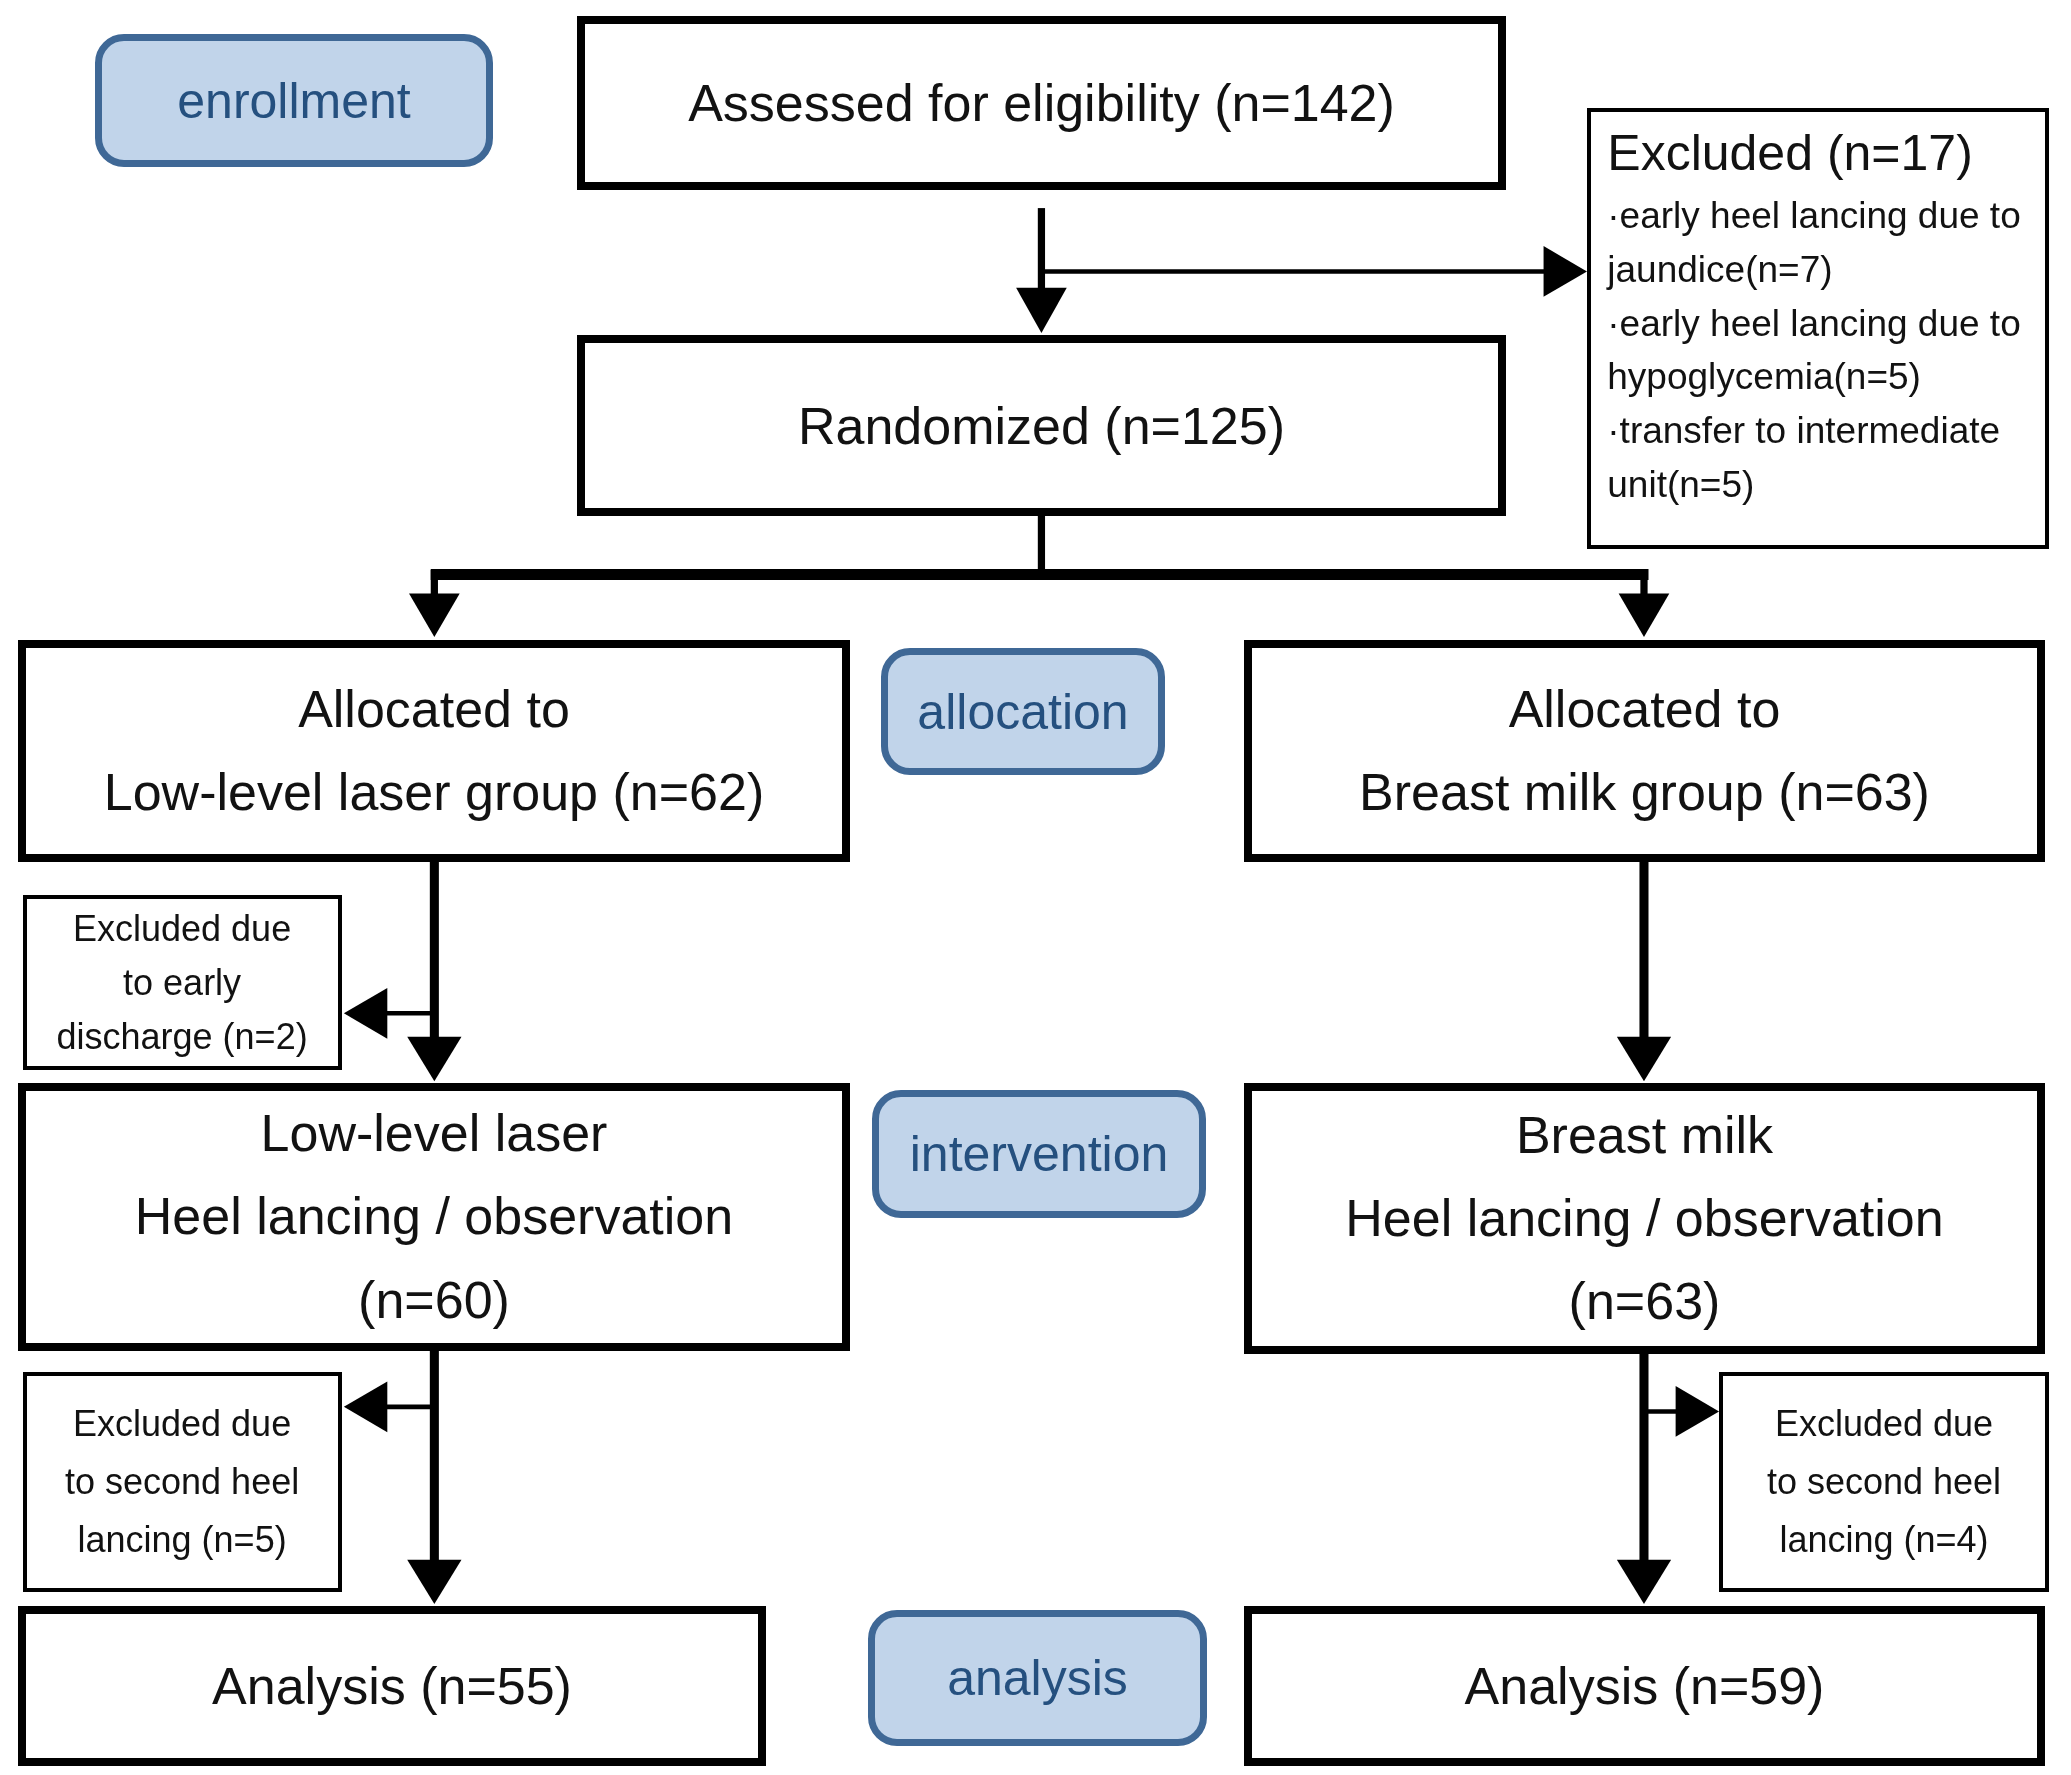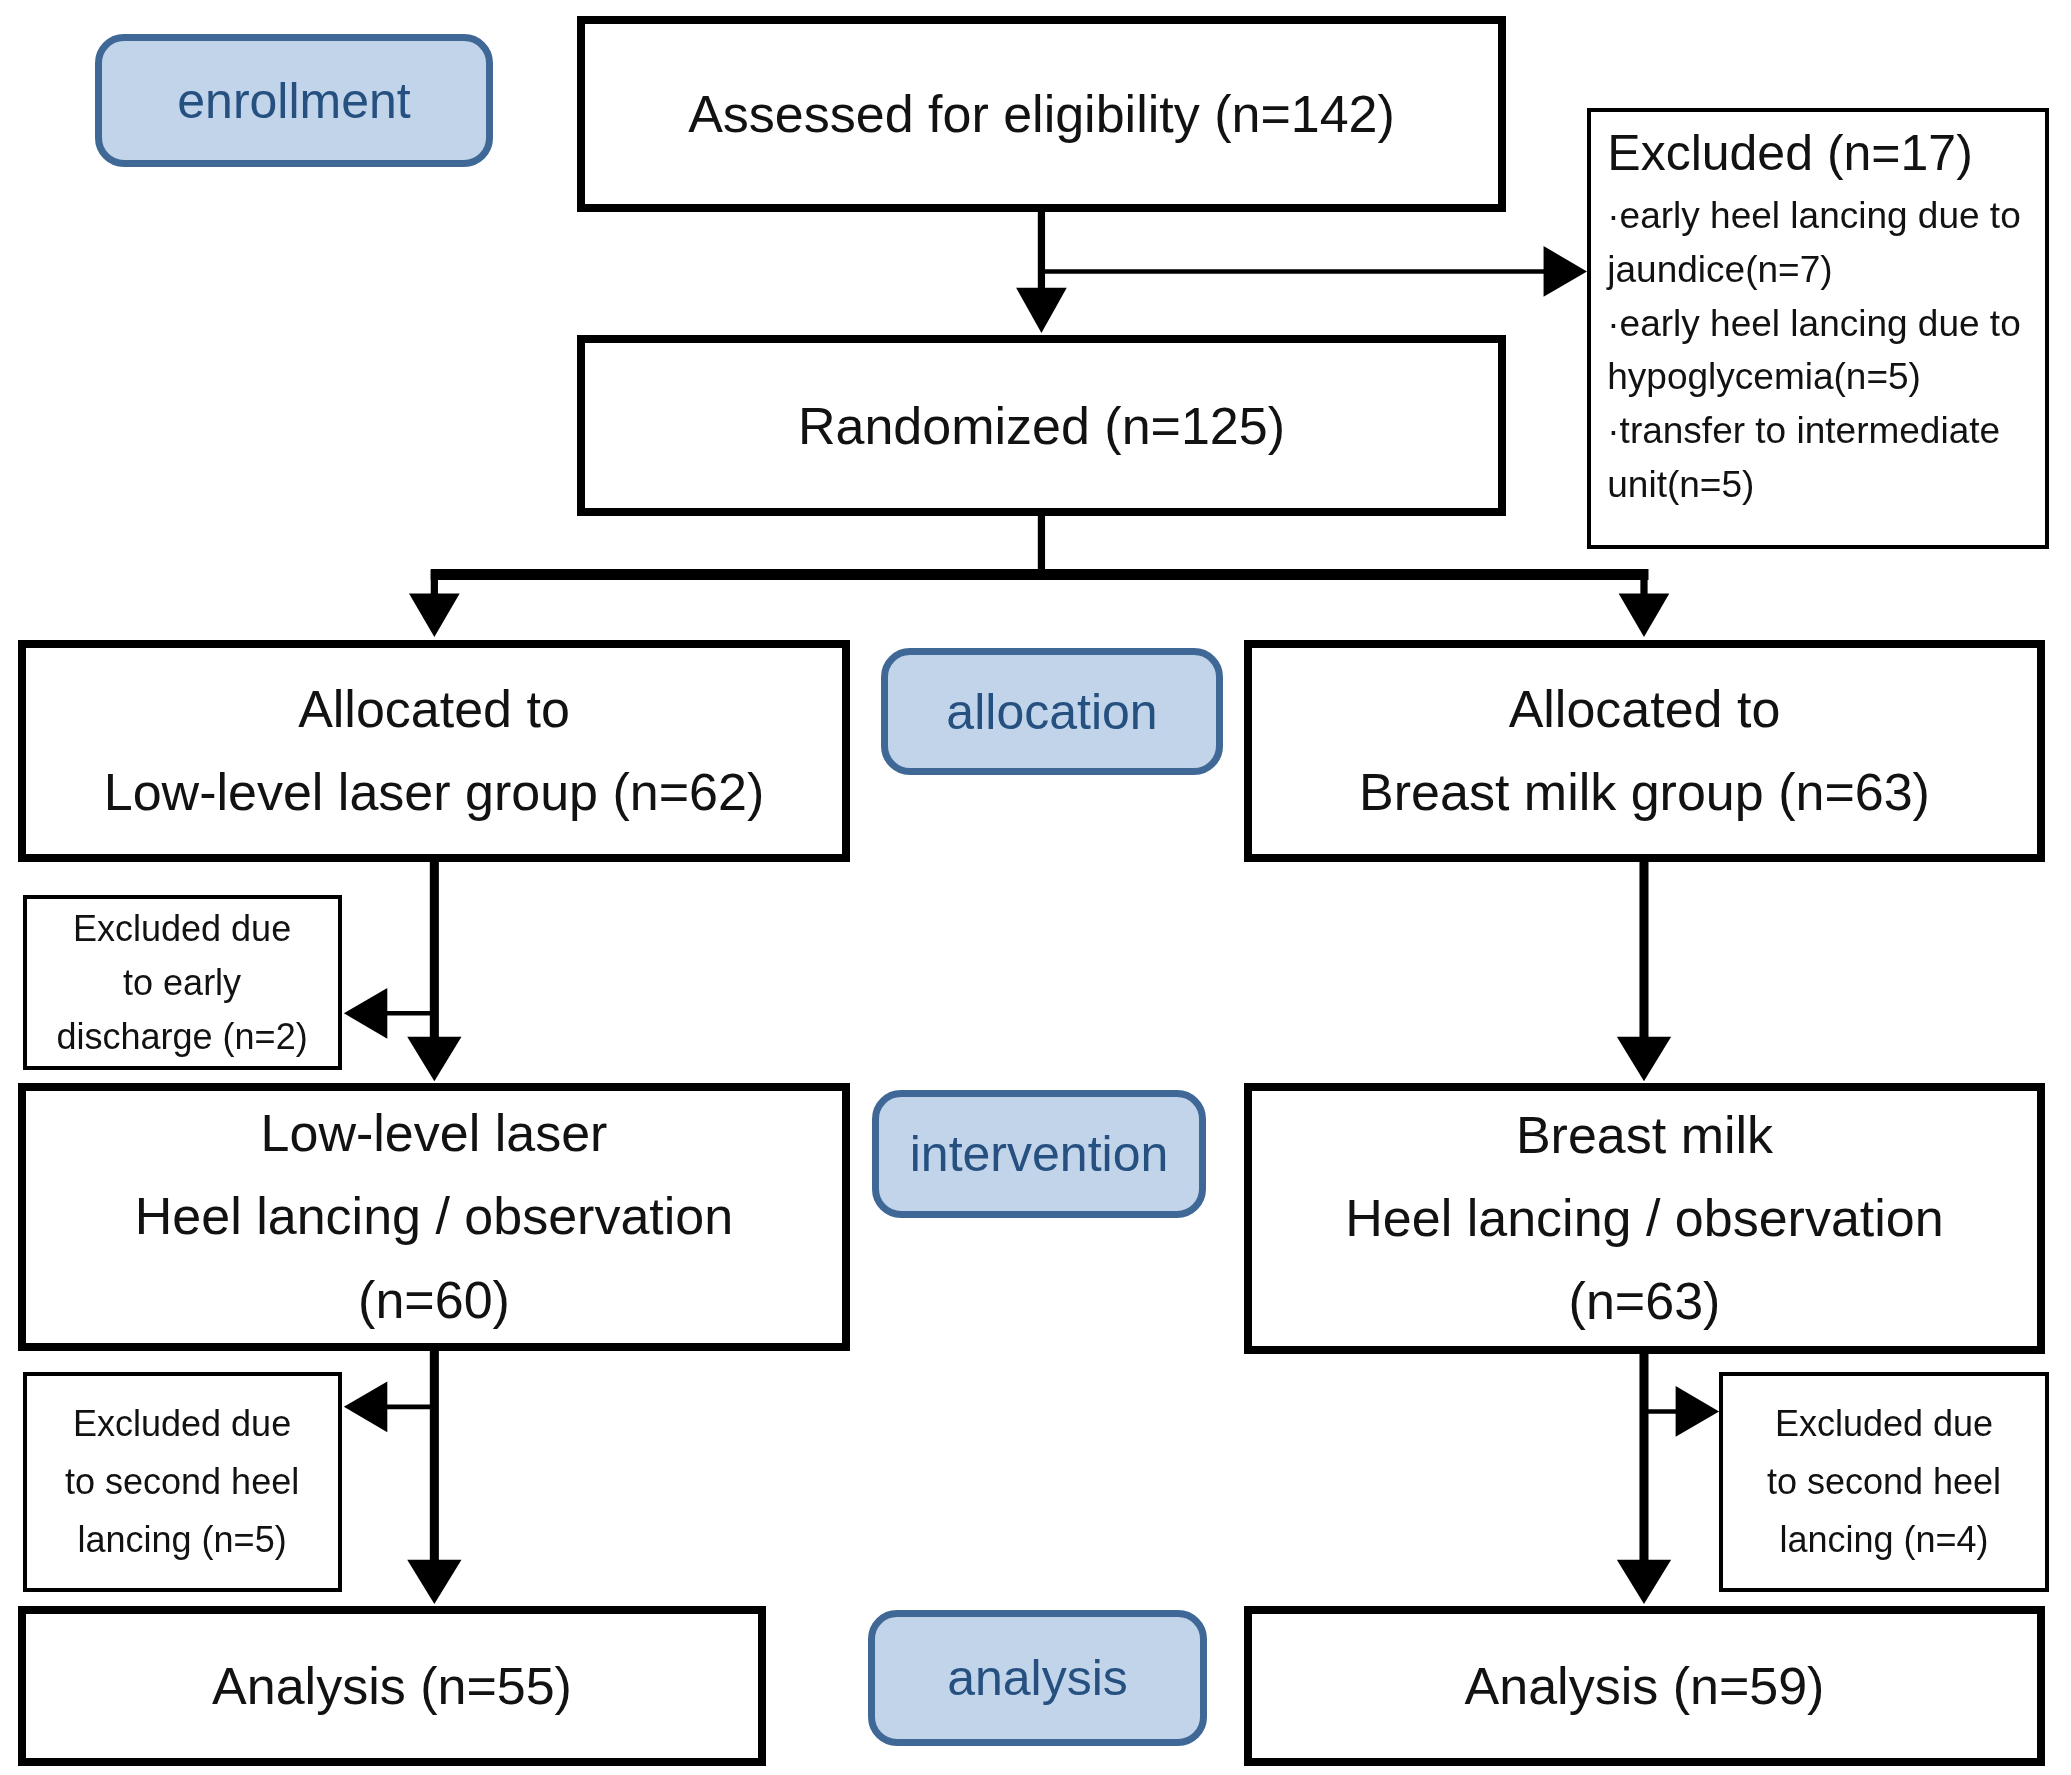--- a/index.html
+++ b/index.html
@@ -46,41 +46,41 @@
     background: var(--stage-fill);
     border: 7.2px solid var(--stage-border);
     border-radius: 29px;
     color: var(--stage-text);
     font-size: 50px;
     display: flex; align-items: center; justify-content: center;
     text-align: center;
     z-index: 3;
   }
   
-  #box-assessed   { left: 577px;  top: 16.3px;   width: 929px; height: 196px; }
+  #box-assessed   { left: 577px;  top: 16.3px;   width: 929px; height: 174px; }
   #box-excluded17 {
     left: 1587px; top: 108px; width: 462px; height: 441px;
     justify-content: flex-start; align-items: flex-start;
     text-align: left; padding: 12.7px 14.5px 9px 16.3px;
   }
   #box-excluded17 .title { font-size: 50px; line-height: 1.15; margin-bottom: 7.2px; }
   #box-excluded17 .reason { font-size: 37px; line-height: 1.45; }
   #box-randomized { left: 577px;  top: 335px;  width: 929px; height: 181px; }
   #box-alloc-laser  { left: 18px;   top: 640px;  width: 832px; height: 222px; }
   #box-alloc-breast { left: 1244px; top: 640px;  width: 801px; height: 222px; }
   #box-excl-discharge { left: 22.6px; top: 895px;  width: 319px; height: 175px; }
   #box-excl-discharge .ln { line-height: 1.5; font-size: 36px; }
   #box-interv-laser  { left: 18px;   top: 1083px; width: 832px; height: 268px; }
   #box-interv-breast { left: 1244px; top: 1083px; width: 801px; height: 271px; }
   #box-excl-heel-laser  { left: 22.6px;   top: 1372px; width: 319px; height: 220px; }
   #box-excl-heel-breast { left: 1719px; top: 1372px; width: 330px; height: 220px; }
   #box-analysis-laser  { left: 18px;   top: 1606px; width: 748px; height: 160px; }
   #box-analysis-breast { left: 1244px; top: 1606px; width: 801px; height: 160px; }
   #pill-enrollment   { left: 95px;  top: 34px;   width: 398px; height: 133px; }
-  #pill-allocation   { left: 881px;  top: 648px;  width: 342px; height: 127px; }
+  #pill-allocation   { left: 881px;  top: 648px;  width: 284px; height: 127px; }
   #pill-intervention { left: 872px;  top: 1090px; width: 334px; height: 128px; }
   #pill-analysis     { left: 868px;  top: 1610px; width: 339px; height: 136px; }
 </style>
 </head>
 <body>
 
 <svg id="connectors" viewBox="0 0 2290 1963" xmlns="http://www.w3.org/2000/svg">
 
   <line x1="1151" y1="230" x2="1151" y2="322" stroke-width="8"></line>
   <polygon points="1123,318 1179,318 1151,368"></polygon>

